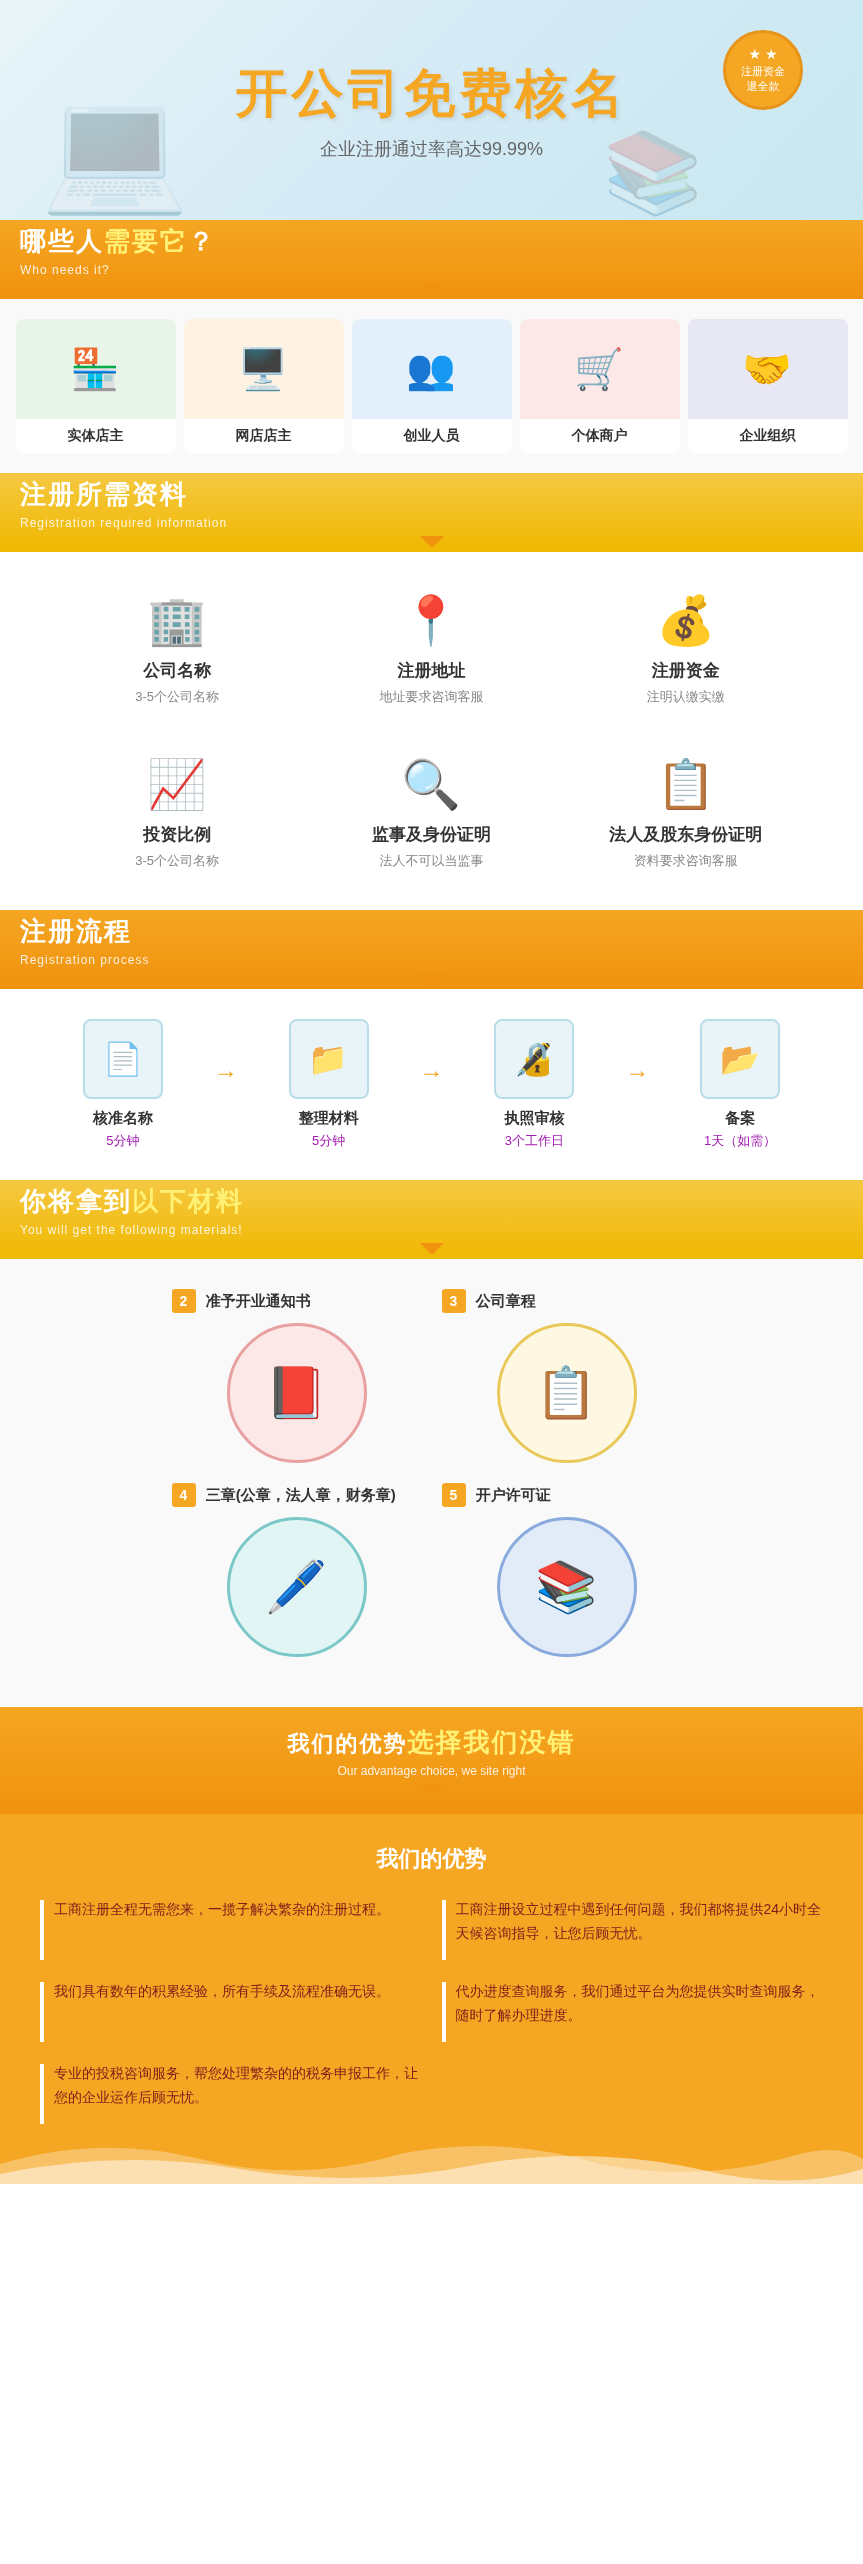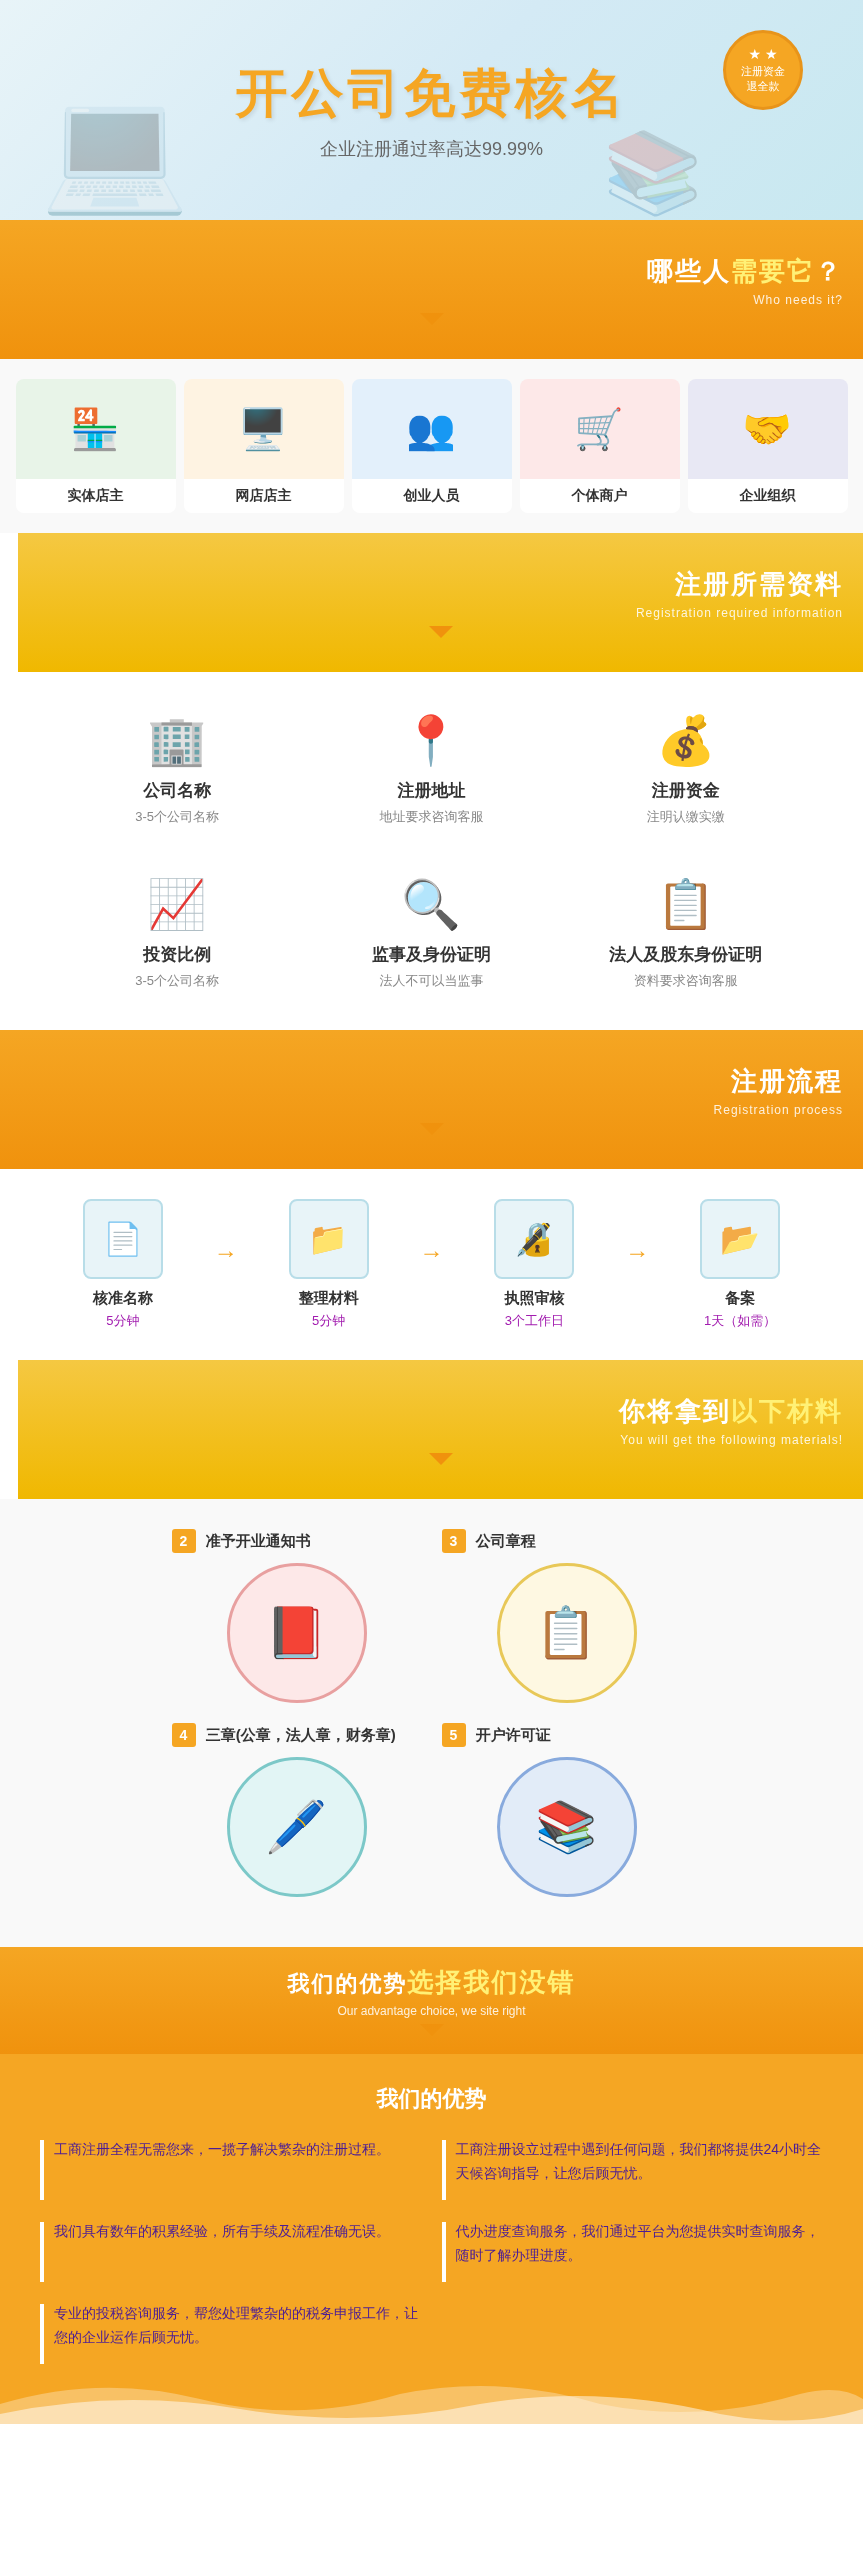--- a/index.html
+++ b/index.html
@@ -48,22 +48,22 @@
       font-size: 11px;
       text-align: center;
       z-index: 3;
       border: 3px solid #e8941a;
     }
     .hero-badge .star { font-size: 14px; margin-bottom: 2px; }
 
     
     .section-header {
       background: linear-gradient(180deg, #f5a623 0%, #f0920d 100%);
-      text-align: right;
-      padding: 34px 20px;
+      text-align: left;
+      padding: 4px 20px;
     }
     .section-header h2 {
       font-size: 26px;
       color: white;
       font-weight: 900;
       letter-spacing: 2px;
     }
     .section-header h2 em {
       color: #fff176;
       font-style: normal;
@@ -317,21 +317,21 @@
     }
     .advantage-bar {
       width: 4px;
       background: white;
       min-height: 60px;
       flex-shrink: 0;
       margin-top: 2px;
     }
     .advantage-text {
       font-size: 14px;
-      color: #4c1d95;
+      color: #7f1d1d;
       line-height: 1.7;
     }
     .wave-bottom {
       position: absolute;
       bottom: 0;
       left: 0;
       right: 0;
       height: 50px;
       overflow: hidden;
     }
@@ -353,21 +353,20 @@
       position: absolute;
       right: 160px;
       bottom: 0;
       font-size: 80px;
       opacity: 0.2;
       z-index: 1;
     }
 
     .section-header-yellow {
       background: linear-gradient(180deg, #f5c842 0%, #f0b800 100%);
-      margin-left: 18px;
     }
 
     .reg-section-wrapper {
       background: linear-gradient(180deg, #fef9ef 0%, #fff 100%);
     }
   </style>
 </head>
 <body>
 
 <div class="hero">

